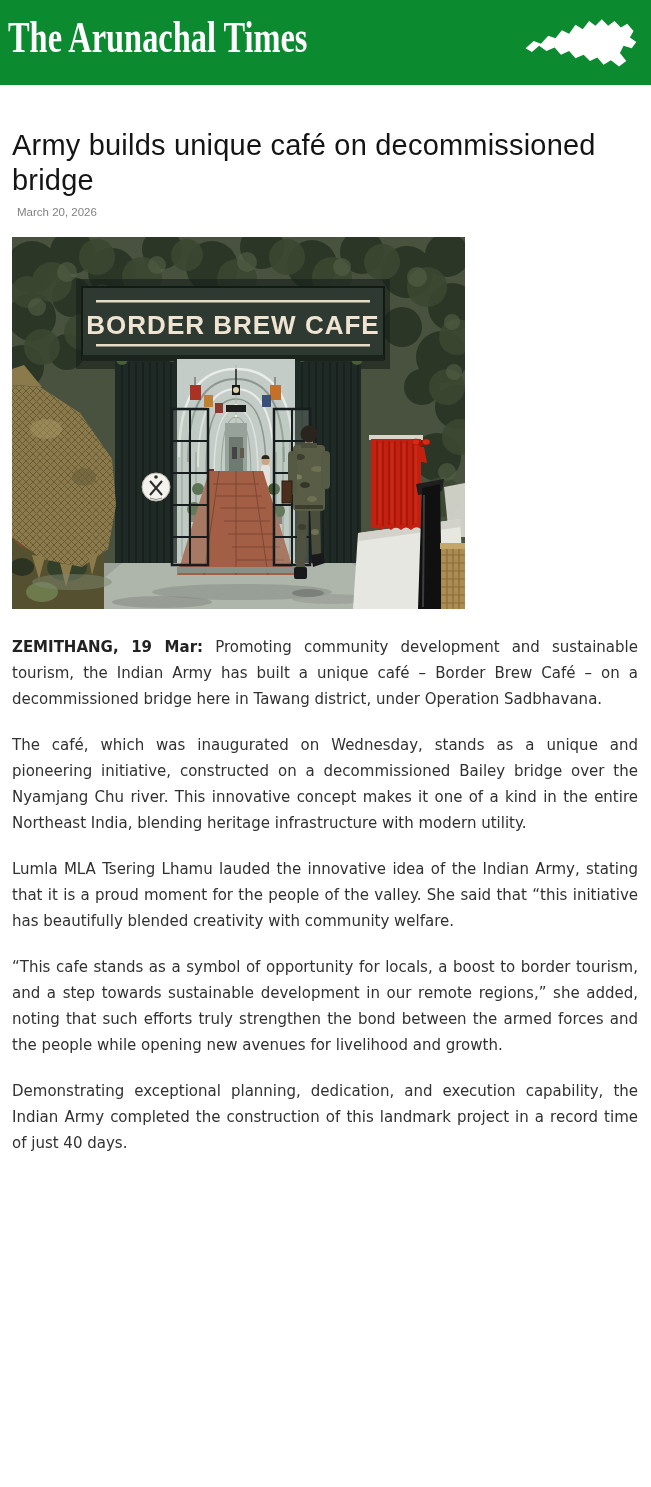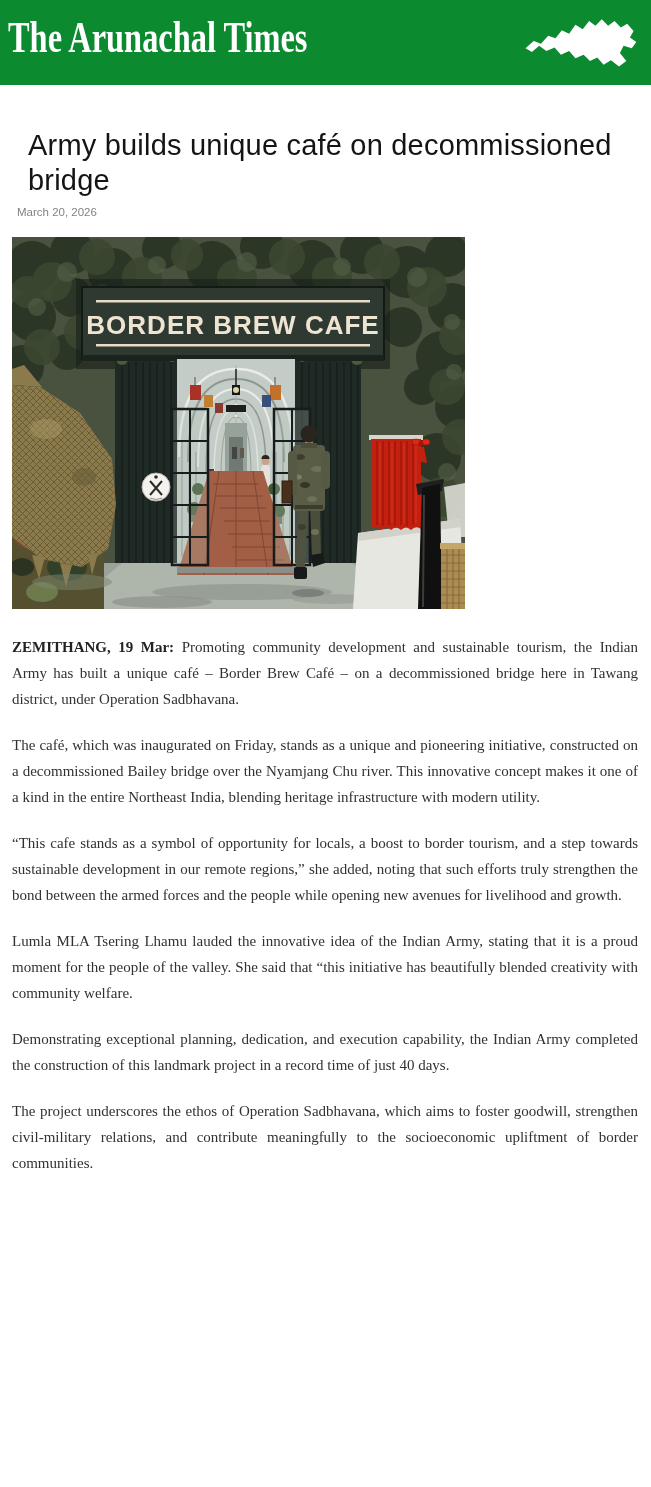--- a/index.html
+++ b/index.html
@@ -41,21 +41,21 @@
     height: 58px;
   }
   
   .content { padding: 0 13px 0 12px; }
   .article-title {
     font-family: "Liberation Sans", sans-serif;
     font-weight: 400;
     color: #141414;
     font-size: 29px;
     line-height: 35px;
-    margin: 43px 0 7px 16px;
+    margin: 43px 0 7px 0;
     letter-spacing: 0.2px;
   }
   .article-date {
     font-family: "Liberation Sans", sans-serif;
     font-size: 11.5px;
     color: #828282;
     margin: 8px 0 0 5px;
   }
   .article-photo {
     margin-top: 19px;
@@ -64,21 +64,20 @@
     display: block;
   }
   .article-body { margin-top: 25px; padding-bottom: 40px; }
   .article-body p {
     width: 626px;
     font-size: 15px;
     line-height: 26px;
     color: #313131;
     text-align: justify;
     margin: 0 0 20px 0;
-    font-family: Liberation Serif, serif;
   }
   .article-body p b { color: #222222; }
 </style>
 </head>
 <body>
 
 <header class="masthead">
   <div class="masthead-title">The Arunachal Times</div>
   <svg class="masthead-map" viewBox="0 0 130 62" aria-hidden="true">
     <path fill="#ffffff" d="M5,38 L14,30 L22,33 L30,24 L38,27 L45,18 L53,22 L60,12 L68,17 L75,8 L82,13 L89,6 L96,13 L103,8 L110,15 L117,11 L124,19 L120,26 L127,31 L122,38 L113,35 L109,43 L116,52 L108,58 L99,51 L91,56 L84,48 L76,52 L69,45 L60,49 L53,41 L44,45 L37,37 L28,41 L20,35 L12,42 Z"></path>
@@ -316,19 +315,18 @@
       <g stroke="#8a6d3c" stroke-width="1.2">
         <path d="M429,318 H453 M429,326 H453 M429,334 H453 M429,342 H453 M429,350 H453 M429,358 H453 M429,366 H453"></path>
         <path d="M435,310 V372 M441,310 V372 M447,310 V372"></path>
       </g>
       <rect x="428" y="306" width="26" height="6" fill="#c4a668"></rect>
     </g>
   </svg>
 
   <div class="article-body">
     <p><b>ZEMITHANG, 19 Mar:</b><span> Promoting community development and sustainable tourism, the Indian Army has built a unique café – Border Brew Café – on a decommissioned bridge here in Tawang district, under Operation Sadbhavana.</span></p>
-    <p>The café, which was inaugurated on Friday, stands as a unique and pioneering initiative, constructed on a decommissioned Bailey bridge over the Nyamjang Chu river. This innovative concept makes it one of a kind in the entire Northeast India, blending heritage infrastructure with modern utility.</p>
+    <p>The café, which was inaugurated on Wednesday, stands as a unique and pioneering initiative, constructed on a decommissioned Bailey bridge over the Nyamjang Chu river. This innovative concept makes it one of a kind in the entire Northeast India, blending heritage infrastructure with modern utility.</p>
+    <p>Lumla MLA Tsering Lhamu lauded the innovative idea of the Indian Army, stating that it is a proud moment for the people of the valley. She said that “this initiative has beautifully blended creativity with community welfare.</p>
     <p>“This cafe stands as a symbol of opportunity for locals, a boost to border tourism, and a step towards sustainable development in our remote regions,” she added, noting that such efforts truly strengthen the bond between the armed forces and the people while opening new avenues for livelihood and growth.</p>
-    <p>Lumla MLA Tsering Lhamu lauded the innovative idea of the Indian Army, stating that it is a proud moment for the people of the valley. She said that “this initiative has beautifully blended creativity with community welfare.</p>
     <p>Demonstrating exceptional planning, dedication, and execution capability, the Indian Army completed the construction of this landmark project in a record time of just 40 days.</p>
-    <p>The project underscores the ethos of Operation Sadbhavana, which aims to foster goodwill, strengthen civil-military relations, and contribute meaningfully to the socioeconomic upliftment of border communities.</p>
   </div>
 </main>
 
 </body></html>

